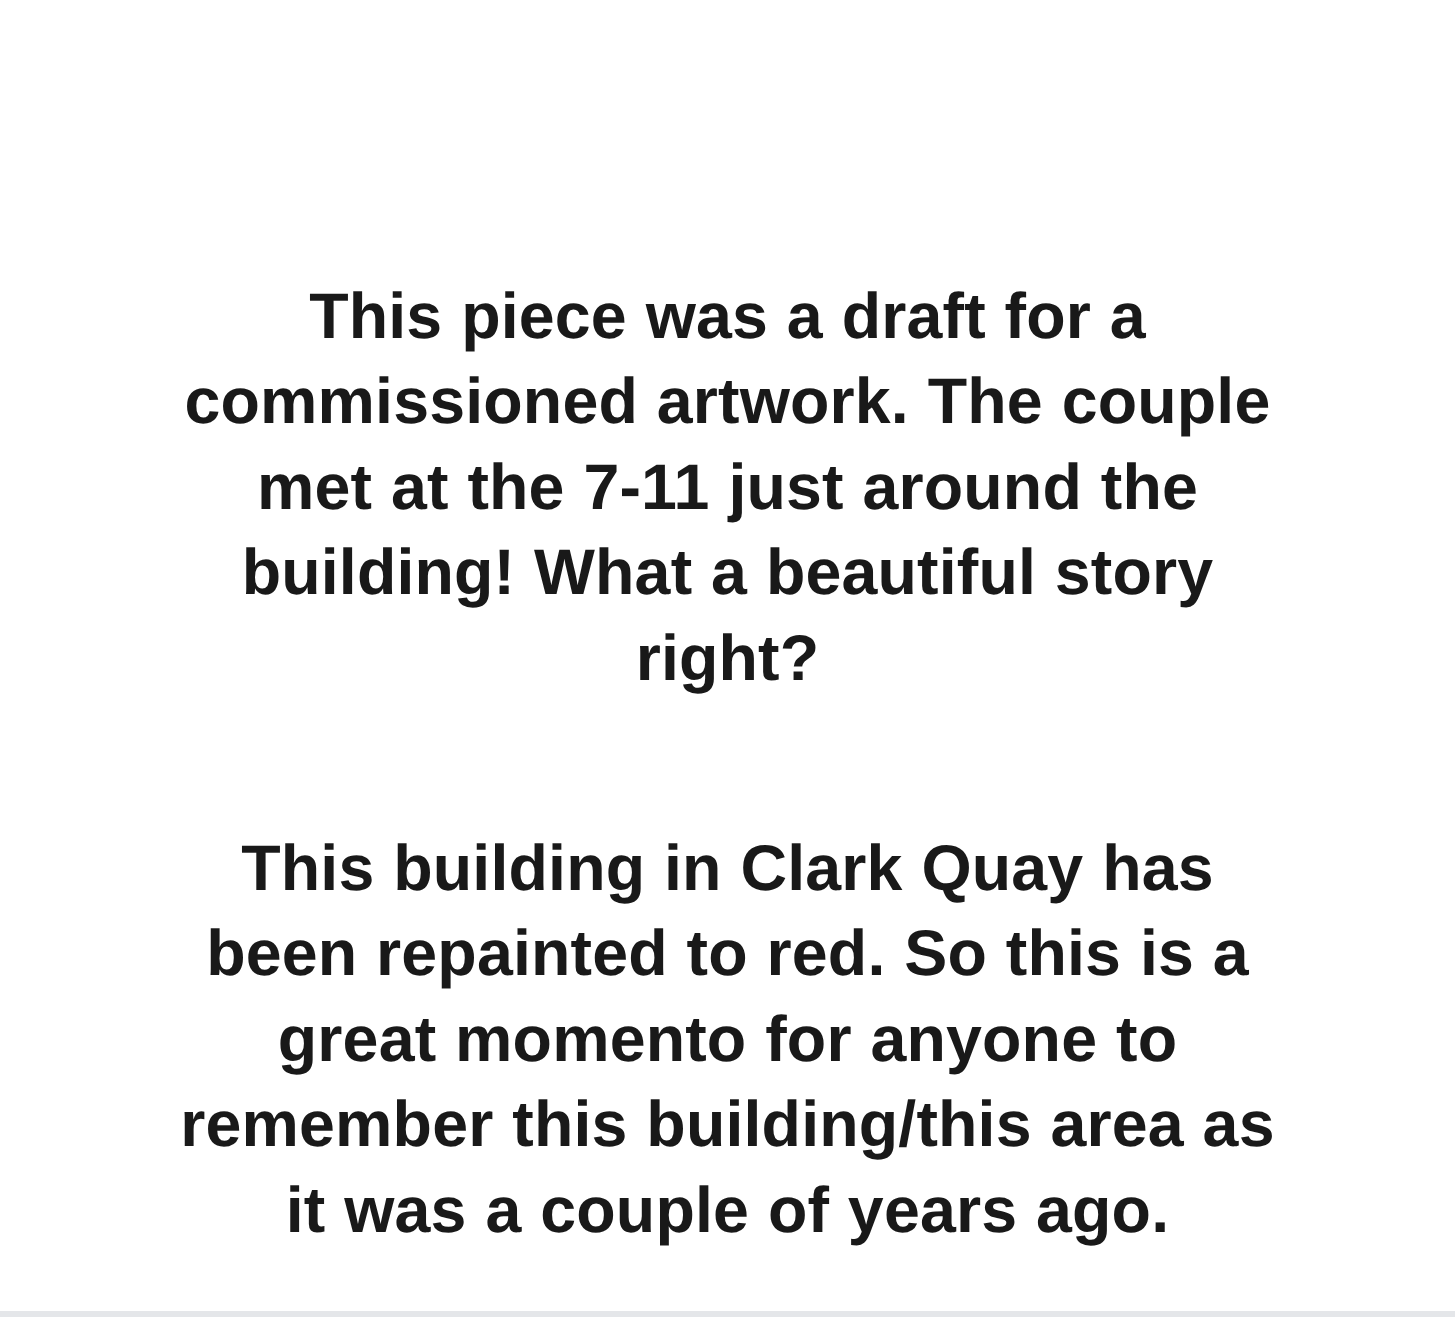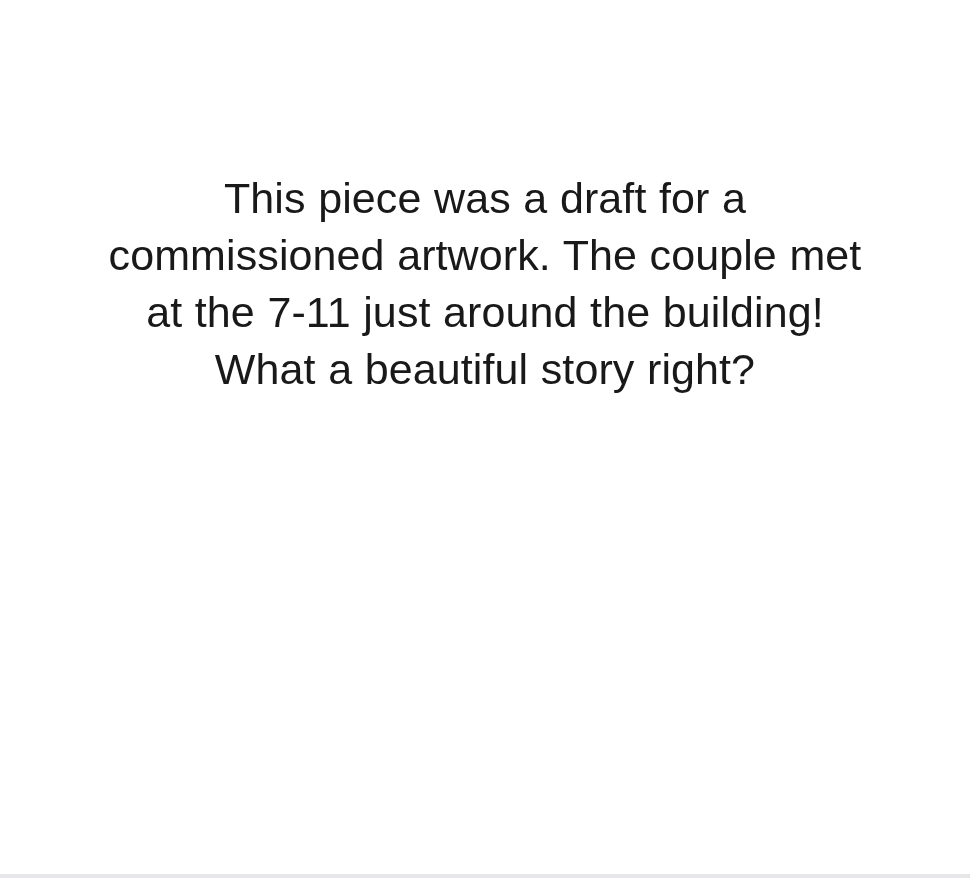--- a/index.html
+++ b/index.html
@@ -25,24 +25,24 @@
 
   .caption-block {
     position: absolute;
     left: 95px;
     top: 170px;
     width: 780px;
     text-align: center;
   }
 
   .caption-paragraph {
-    margin: 0;
+    margin: 13px;
     font-size: 43px;
     line-height: 57px;
-    font-weight: 400;
+    font-weight: 700;
     letter-spacing: 0.1px;
     color: #191919;
     word-spacing: 0.5px;
     -webkit-font-smoothing: antialiased;
   }
 
   .paragraph-gap {
     height: 57px;
   }
 
@@ -59,18 +59,19 @@
 <body>
 
 <div class="screen">
 
   <div class="caption-block">
 
     <p class="caption-paragraph">This piece was a draft for a commissioned artwork. The couple met at the 7-11 just around the building! What a beautiful story right?</p>
 
     <div class="paragraph-gap"></div>
 
+    <p class="caption-paragraph">This building in Clark Quay has been repainted to red. So this is a great momento for anyone to remember this building/this area as it was a couple of years ago.</p>
 
   </div>
 
   <div class="bottom-divider"></div>
 
 </div>
 
 </body></html>

